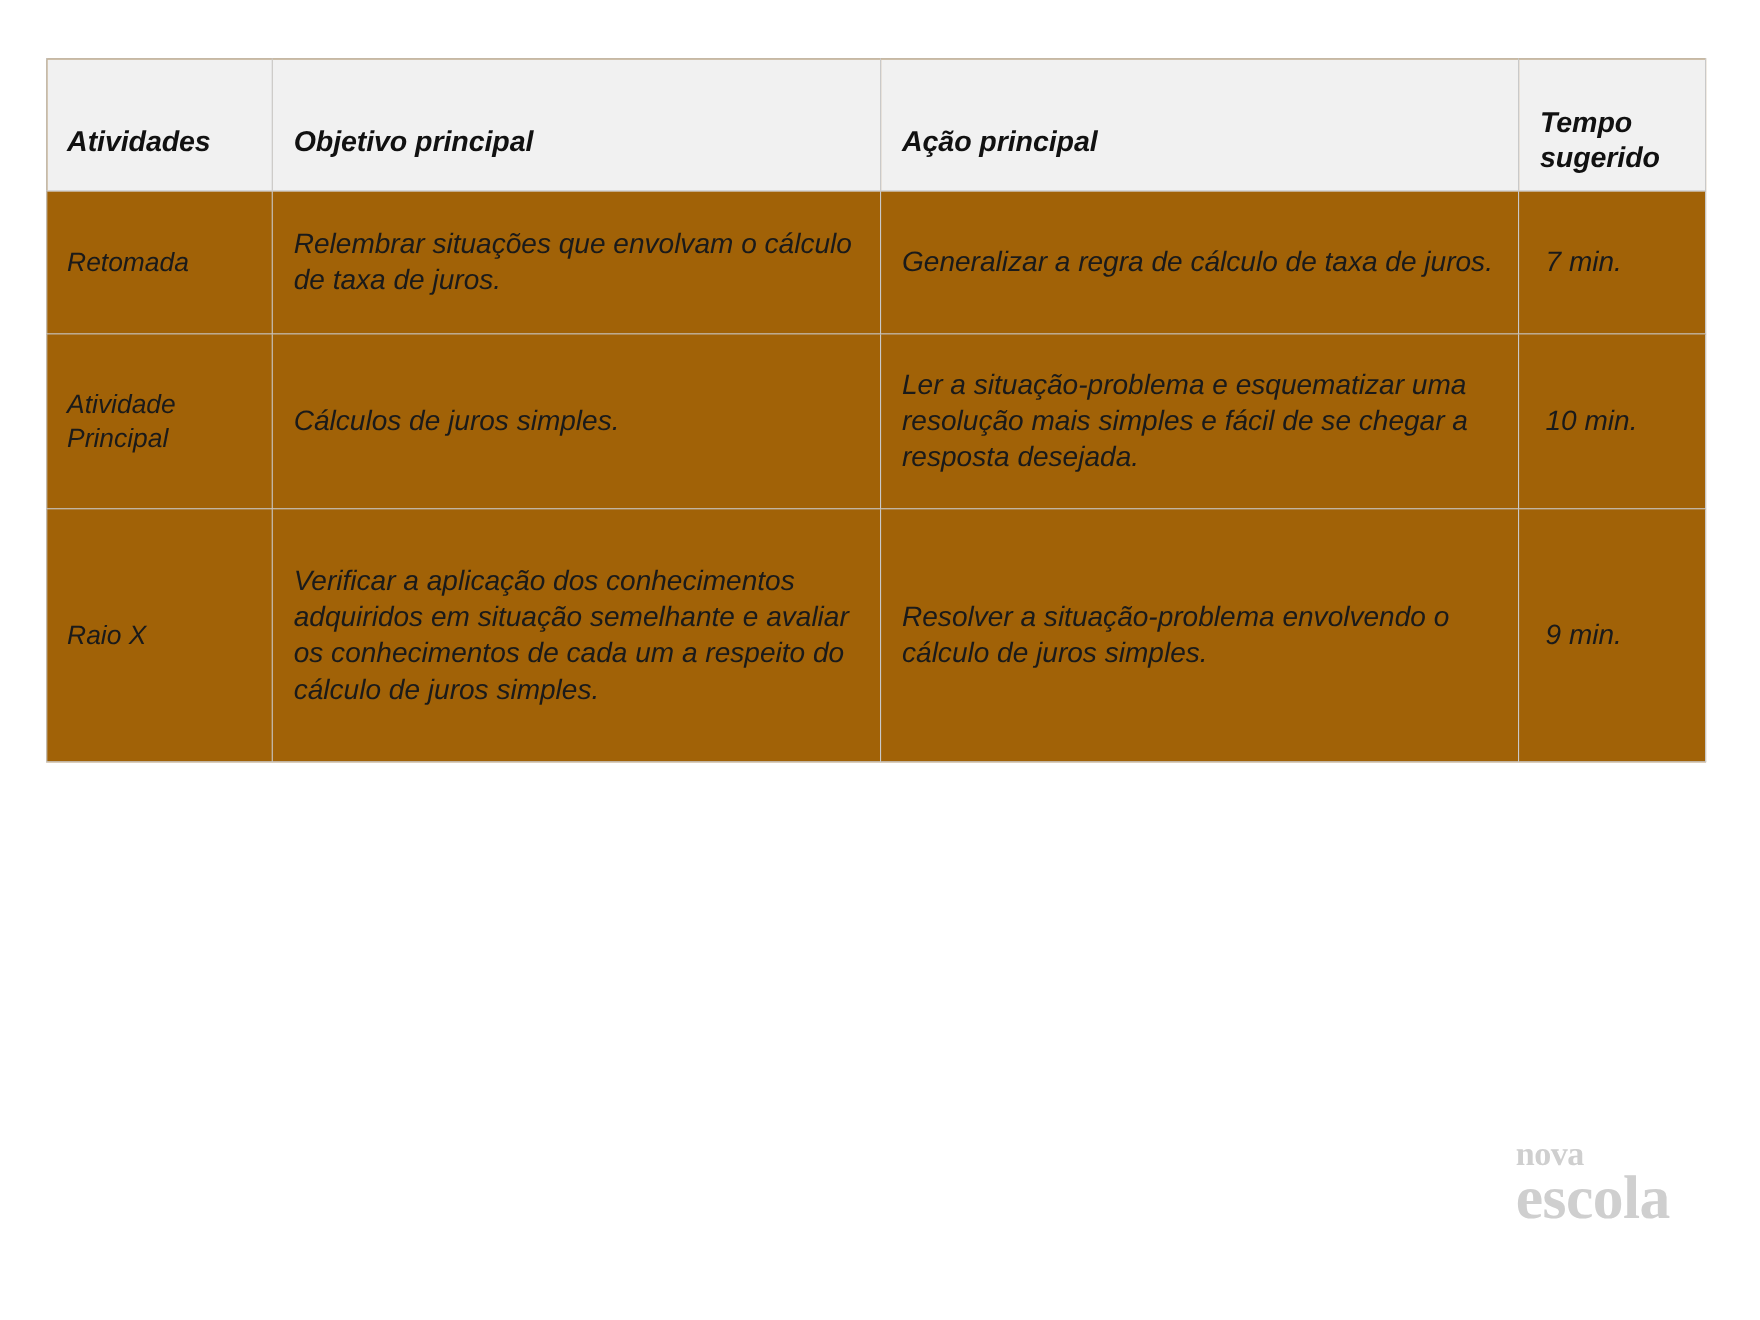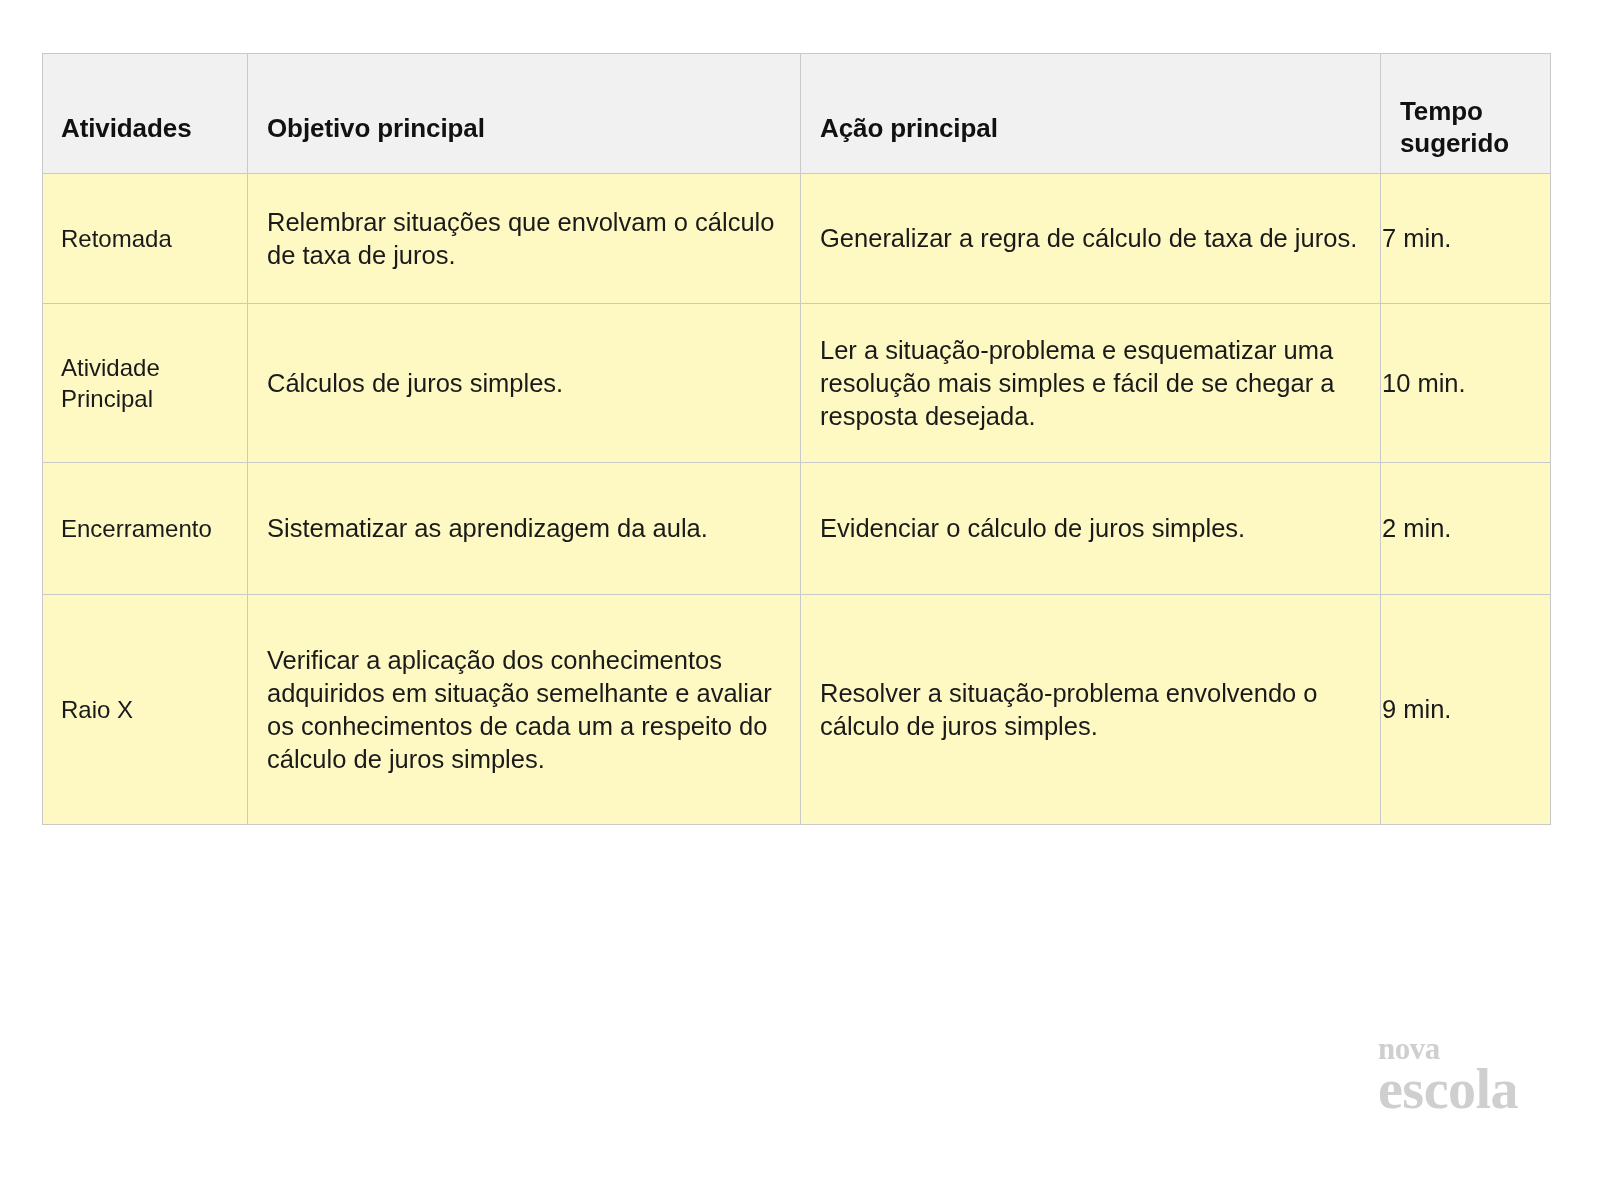--- a/index.html
+++ b/index.html
@@ -24,21 +24,22 @@
   }
 
   
   #plan-table {
     position: absolute;
     left: 42px;
     top: 53px;
     width: 1493px;
     border-collapse: collapse;
     table-layout: fixed;
-    background: #fef9c3;
+    background: #a16207;
+    font-style: italic;
   }
 
   #plan-table td,
   #plan-table th {
     border: 1px solid #c9c9c9;
     vertical-align: middle;
     text-align: left;
     box-sizing: border-box;
   }
 
@@ -76,21 +77,21 @@
     color: #1a1a1a;
     padding: 10px 20px 10px 19px;
     font-weight: normal;
   }
   tbody td.col-atividade {
     font-size: 24px;
     padding-left: 18px;
   }
   tbody td.col-tempo {
     font-size: 25.5px;
-    padding-left: 1px;
+    padding-left: 24px;
     white-space: nowrap;
   }
 
   
   tr[data-row="0"] td { height: 130px; }
   tr[data-row="1"] td { height: 159px; }
   tr[data-row="2"] td { height: 181px; }
   tr[data-row="3"] td { height: 132px; }
   tr[data-row="4"] td { height: 230px; }
 
@@ -172,34 +173,20 @@
         </td>
         <td class="col-acao">
           <span class="cell-text">Ler a situação-problema e esquematizar uma resolução mais simples e fácil de se chegar a resposta desejada.</span>
         </td>
         <td class="col-tempo">
           <span class="cell-text">10 min.</span>
         </td>
       </tr>
 
 
-      <tr data-row="3">
-        <td class="col-atividade">
-          <span class="cell-text">Encerramento</span>
-        </td>
-        <td class="col-objetivo">
-          <span class="cell-text">Sistematizar as aprendizagem da aula.</span>
-        </td>
-        <td class="col-acao">
-          <span class="cell-text">Evidenciar o cálculo de juros simples.</span>
-        </td>
-        <td class="col-tempo">
-          <span class="cell-text">2 min.</span>
-        </td>
-      </tr>
 
       <tr data-row="4">
         <td class="col-atividade">
           <span class="cell-text">Raio X</span>
         </td>
         <td class="col-objetivo">
           <span class="cell-text">Verificar a aplicação dos conhecimentos adquiridos em situação semelhante e avaliar os conhecimentos de cada um a respeito do cálculo de juros simples.</span>
         </td>
         <td class="col-acao">
           <span class="cell-text">Resolver a situação-problema envolvendo o cálculo de juros simples.</span>

